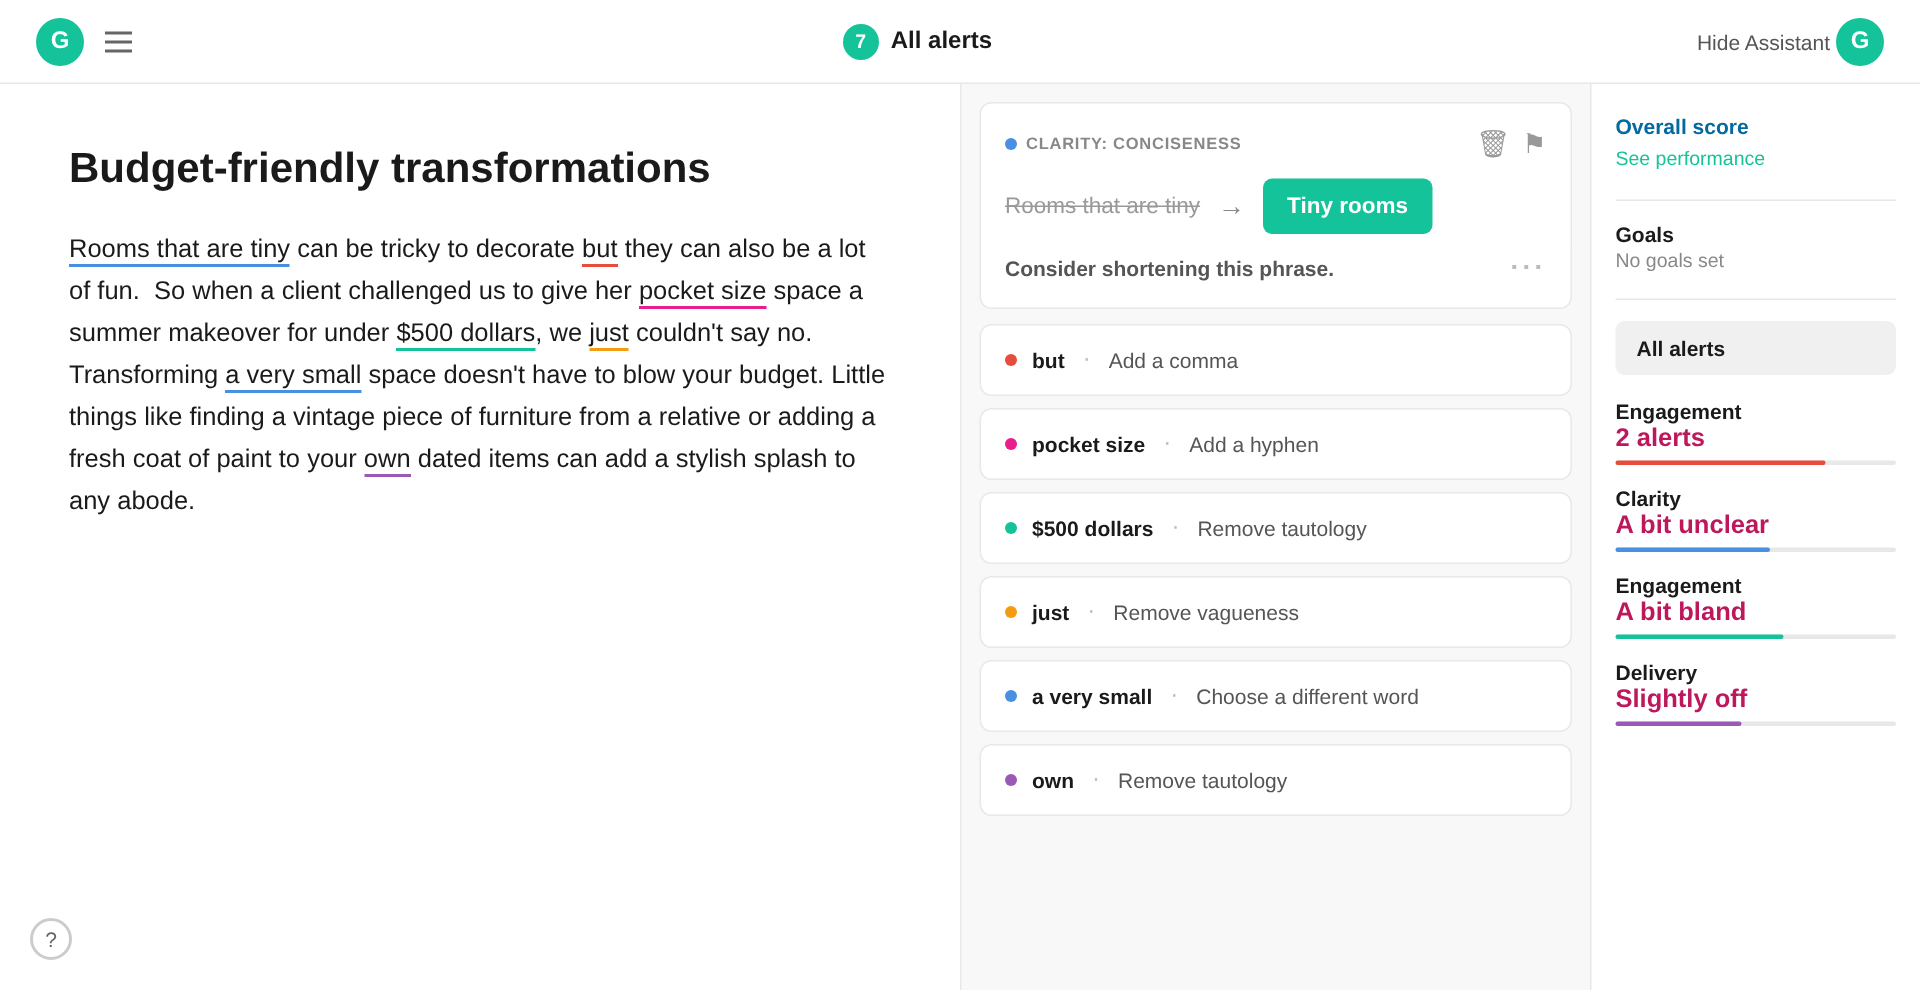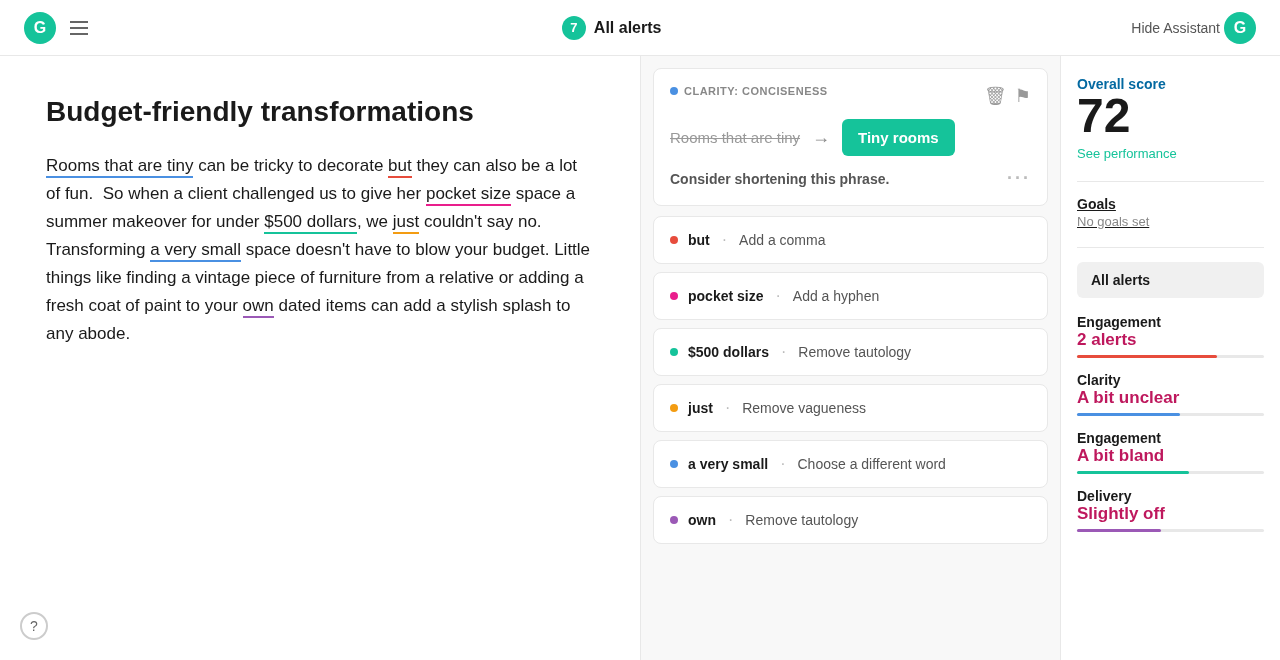--- a/index.html
+++ b/index.html
@@ -33,21 +33,21 @@
     .underline-pink { border-bottom: 2px solid #e91e8c; padding-bottom: 1px; }
     .underline-teal { border-bottom: 2px solid #15c39a; padding-bottom: 1px; }
     .underline-purple { border-bottom: 2px solid #9b59b6; padding-bottom: 1px; }
     .underline-orange { border-bottom: 2px solid #f39c12; padding-bottom: 1px; }
 
     
     .middle-panel { width: 420px; border-left: 1px solid #e8e8e8; overflow-y: auto; padding: 12px; background: #f8f8f8; }
 
     
     .card { background: white; border-radius: 8px; padding: 16px; margin-bottom: 10px; border: 1px solid #e8e8e8; }
-    .card-header { display: flex; align-items: flex-start; justify-content: space-between; margin-bottom: 12px; }
+    .card-header { display: flex; align-items: center; justify-content: space-between; margin-bottom: 12px; }
     .card-tag { font-size: 11px; font-weight: 600; color: #888; letter-spacing: 0.5px; display: flex; align-items: center; gap: 6px; }
     .dot-blue { width: 8px; height: 8px; border-radius: 50%; background: #4a90e2; }
     .dot-red { width: 8px; height: 8px; border-radius: 50%; background: #e74c3c; }
     .dot-pink { width: 8px; height: 8px; border-radius: 50%; background: #e91e8c; }
     .dot-teal { width: 8px; height: 8px; border-radius: 50%; background: #15c39a; }
     .dot-purple { width: 8px; height: 8px; border-radius: 50%; background: #9b59b6; }
     .dot-orange { width: 8px; height: 8px; border-radius: 50%; background: #f39c12; }
     .card-actions { display: flex; gap: 8px; }
     .card-action-btn { background: none; border: none; cursor: pointer; color: #999; font-size: 18px; }
     .replacement-row { display: flex; align-items: center; gap: 12px; margin-bottom: 12px; }
@@ -62,21 +62,21 @@
     .alert-word { font-size: 14px; font-weight: 600; color: #1a1a1a; }
     .alert-sep { color: #bbb; margin: 0 2px; }
     .alert-msg { font-size: 14px; color: #555; }
 
     
     .right-sidebar { width: 220px; border-left: 1px solid #e8e8e8; padding: 20px 16px; overflow-y: auto; }
     .score-section { margin-bottom: 20px; }
     .score-label { font-size: 14px; font-weight: 600; color: #0369a1; }
     .score-number { font-size: 48px; font-weight: 700; color: #1a1a1a; line-height: 1; }
     .score-sub { font-size: 13px; color: #15c39a; cursor: pointer; margin-top: 6px; }
-    .sidebar-section { margin-bottom: 18px; text-decoration: underline; }
+    .sidebar-section { margin-bottom: 18px; }
     .sidebar-section-title { font-size: 14px; font-weight: 600; color: #1a1a1a; margin-bottom: 2px; }
     .sidebar-section-sub { font-size: 13px; color: #888; margin-bottom: 8px; }
     .sidebar-divider { height: 1px; background: #e8e8e8; margin: 14px 0; }
     .all-alerts-btn { display: block; width: 100%; padding: 10px 14px; background: #f0f0f0; border: none; border-radius: 6px; text-align: left; font-size: 14px; font-weight: 600; color: #1a1a1a; cursor: pointer; margin-bottom: 16px; }
     .metric-item { margin-bottom: 14px; }
     .metric-name { font-size: 14px; font-weight: 600; color: #1a1a1a; }
     .metric-desc { font-size: 17px; color: #be185d; margin-bottom: 5px; font-weight: bold; }
     .metric-bar { height: 3px; border-radius: 2px; background: #e8e8e8; position: relative; overflow: visible; }
     .metric-bar-fill { height: 3px; border-radius: 2px; position: absolute; top: 0; left: 0; }
     .bar-red { background: #e74c3c; width: 75%; }
@@ -183,21 +183,20 @@
       <span class="alert-word">own</span>
       <span class="alert-sep">·</span>
       <span class="alert-msg">Remove tautology</span>
     </div>
 
   </div>
 
   <div class="right-sidebar">
     <div class="score-section">
       <div class="score-label">Overall score</div>
-      <div class="score-number">72</div>
       <div class="score-sub">See performance</div>
     </div>
 
     <div class="sidebar-divider"></div>
 
     <div class="sidebar-section">
       <div class="sidebar-section-title">Goals</div>
       <div class="sidebar-section-sub">No goals set</div>
     </div>
 

